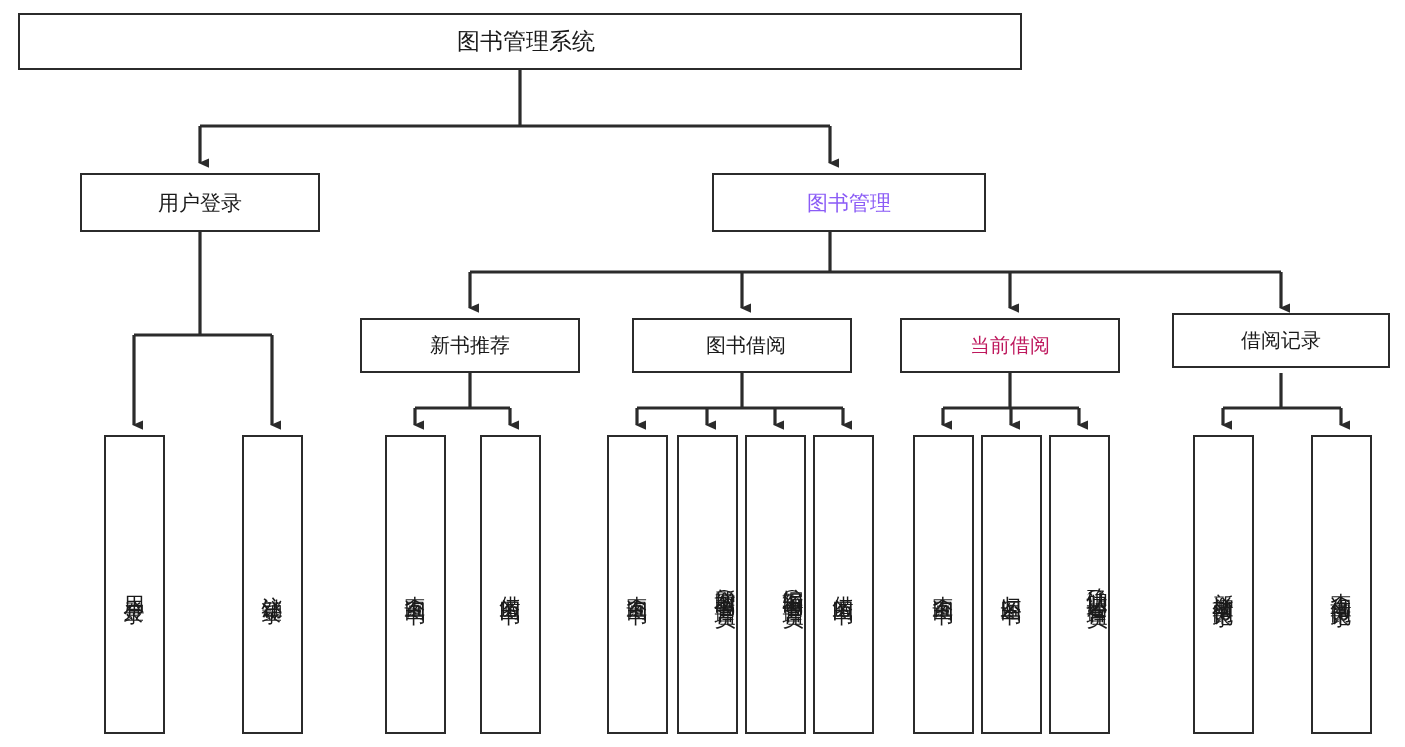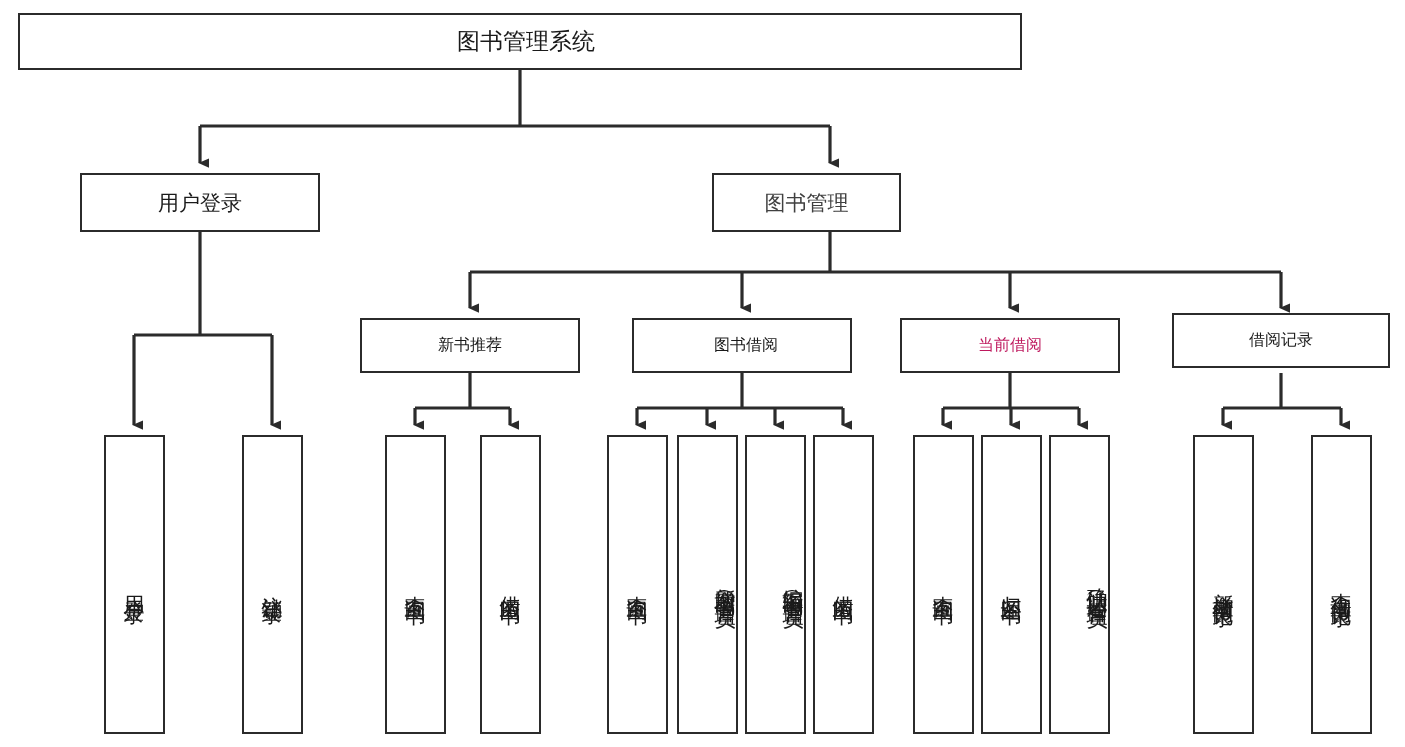--- a/index.html
+++ b/index.html
@@ -34,21 +34,21 @@
     justify-content: center;
     color: #1a1a1a;
   }
   .node.root {
     font-size: 23px;
   }
   .node.lvl1 {
     font-size: 21px;
   }
   .node.lvl2 {
-    font-size: 16px;
+    font-size: 20px;
   }
   .node.leaf {
     font-size: 21px;
     writing-mode: vertical-rl;
     text-orientation: upright;
     letter-spacing: 3px;
     line-height: 1;
     padding: 6px 0;
   }
   .node.leaf.topal {
@@ -124,21 +124,21 @@
     </g>
   </svg>
 
   <div class="node root" style="left: 18px; top: 13px; width: 1004px; height: 57px; border-color: rgb(43, 43, 43); background: rgb(255, 255, 255); color: rgb(26, 26, 26); padding-left: 12px;">
     <span class="label">图书管理系统</span>
   </div>
 
   <div class="node lvl1" style="left: 80px; top: 173px; width: 240px; height: 59px; border-color: rgb(43, 43, 43); background: rgb(255, 255, 255); color: rgb(26, 26, 26);">
     <span class="label">用户登录</span>
   </div>
-  <div class="node lvl1" style="left: 712px; top: 173px; width: 189px; height: 59px; border-color: rgb(43, 43, 43); background: rgb(255, 255, 255); color: #404040;">
+  <div class="node lvl1" style="left: 712px; top: 173px; width: 274px; height: 59px; border-color: rgb(43, 43, 43); background: rgb(255, 255, 255); color: #8b5cf6;">
     <span class="label">图书管理</span>
   </div>
 
   <div class="node lvl2" style="left: 360px; top: 318px; width: 220px; height: 55px; border-color: rgb(43, 43, 43); background: rgb(255, 255, 255); color: rgb(26, 26, 26);">
     <span class="label">新书推荐</span>
   </div>
   <div class="node lvl2" style="left: 632px; top: 318px; width: 220px; height: 55px; border-color: rgb(43, 43, 43); background: rgb(255, 255, 255); color: rgb(26, 26, 26); padding-left: 8px;">
     <span class="label">图书借阅</span>
   </div>
   <div class="node lvl2" style="left: 900px; top: 318px; width: 220px; height: 55px; border-color: rgb(43, 43, 43); background: rgb(255, 255, 255); color: #be185d;">

